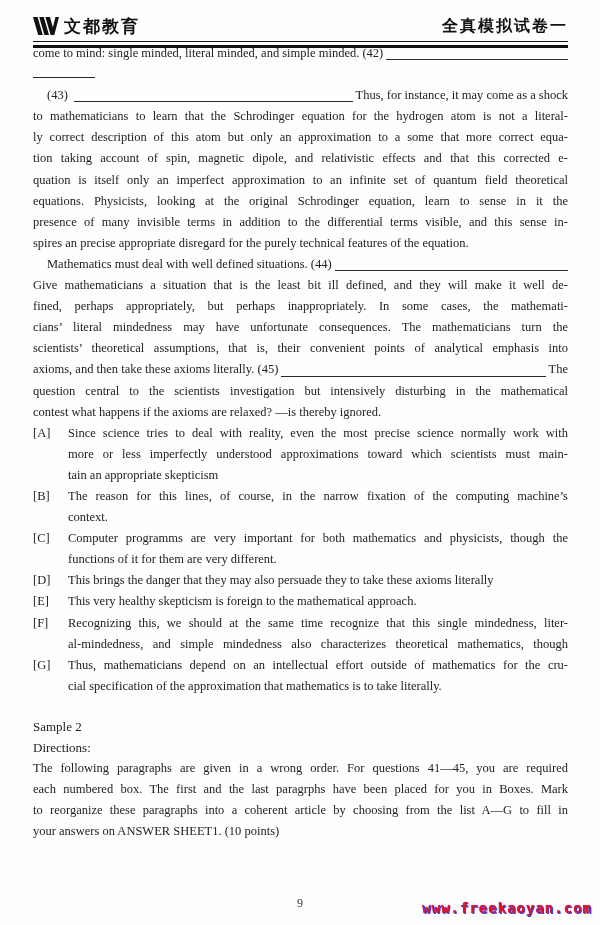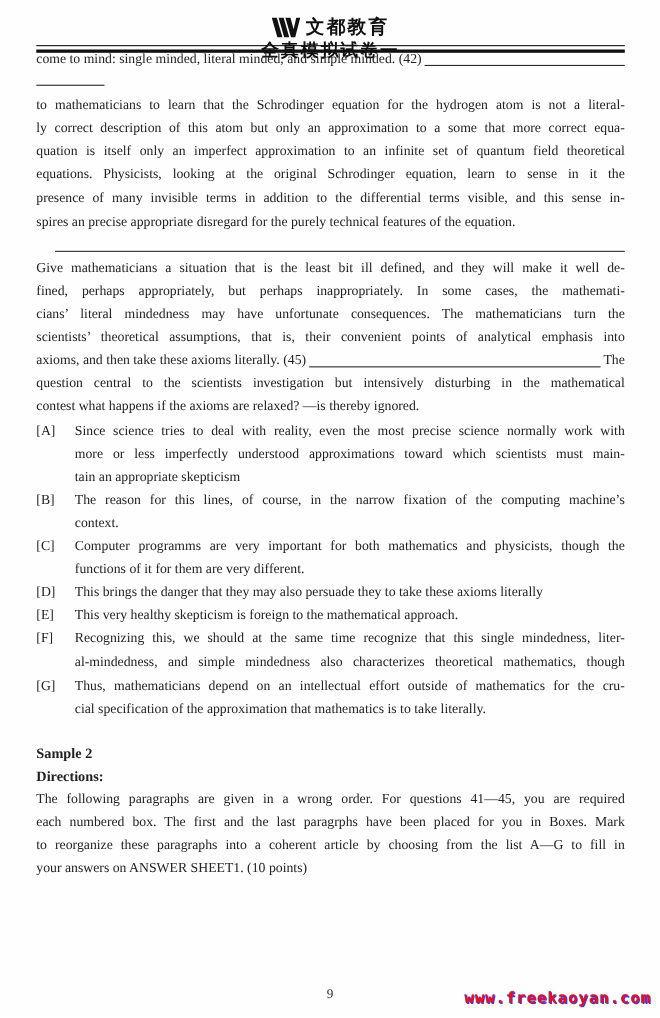--- a/index.html
+++ b/index.html
@@ -6,21 +6,20 @@
   .page {
     position:relative; width:600px; height:925px; background:#fefefe;
     font-family:"Liberation Serif","DejaVu Serif",serif; color:#1e1e1e;
     overflow:hidden;
   }
   
   .header {
     position:absolute; left:33px; right:32px; top:13px; height:26px;
     display:flex; justify-content:space-between; align-items:center;
     font-family:"Liberation Sans","DejaVu Sans",sans-serif;
-    flex-direction:column;
   }
   .brand { display:flex; align-items:center; gap:5px; font-weight:bold; font-size:17px; letter-spacing:2px; color:#111; }
   .brand svg { display:block; }
   .exam-title { font-size:16px; font-weight:bold; letter-spacing:2px; color:#111; }
   .rule-thin  { position:absolute; left:33px; right:32px; top:41px; border-top:1.5px solid #111; }
   .rule-thick { position:absolute; left:33px; right:32px; top:44.5px; height:3.5px; background:#111; }
   
   .content { position:absolute; left:33px; right:32px; top:43px; }
   .ln {
     font-size:12.5px; line-height:21.1px; min-height:21.1px;
@@ -34,21 +33,21 @@
   .ln.bl { display:flex; text-align:left; }
   .bl .txt  { flex:0 0 auto; white-space:pre; }
   .bl .ul   { flex:1 1 30px; position:relative; }
   .bl .ul::after { content:""; position:absolute; left:3px; right:0; bottom:4px; border-bottom:1px solid #2a2a2a; }
   .bl .post { flex:0 0 auto; margin-left:3px; white-space:pre; }
   .ul.solo { display:inline-block; height:1em; border-bottom:1px solid #2a2a2a; vertical-align:baseline; }
   
   .ln.opt { padding-left:35px; position:relative; }
   .opt .lbl { position:absolute; left:0; top:0; }
   
-  .ln.hd { font-weight:bold; font-size:13px; text-align-last:left; }
+  .ln.hd { font-weight:normal; font-size:13px; text-align-last:left; }
   
   .page-num { position:absolute; top:896px; left:0; width:100%; text-align:center; font-size:12px; color:#333; }
   .watermark {
     position:absolute; top:900px; right:8px;
     font-family:"DejaVu Sans Mono","Liberation Mono",monospace;
     font-weight:bold; font-size:14px; letter-spacing:1px;
     color:#e8101c; text-shadow:1px 1px 0 #3b3bf0, 0 0 1px #3b3bf0;
   }
 </style>
 </head>
@@ -71,27 +70,34 @@
   </div>
   <div class="rule-thin"></div>
   <div class="rule-thick"></div>
 
   <div class="content" id="content">
       <div class="ln bl">
         <span class="txt">come to mind: single minded, literal minded, and simple minded. (42)</span>
         <span class="ul"></span>
       </div>
       <div class="ln left"><span class="ul solo" style="width: 62px;"></span></div>
+      <div class="ln bl ind">
+        <span class="txt">(43) </span>
+        <span class="ul"></span>
+        <span class="post">Thus, for instance, it may come as a shock</span>
+      </div>
       <div class="ln just">to mathematicians to learn that the Schrodinger equation for the hydrogen atom is not a literal-</div>
       <div class="ln just">ly correct description of this atom but only an approximation to a some that more correct equa-</div>
+      <div class="ln just">tion taking account of spin, magnetic dipole, and relativistic effects and that this corrected e-</div>
       <div class="ln just">quation is itself only an imperfect approximation to an infinite set of quantum field theoretical</div>
       <div class="ln just">equations. Physicists, looking at the original Schrodinger equation, learn to sense in it the</div>
       <div class="ln just">presence of many invisible terms in addition to the differential terms visible, and this sense in-</div>
       <div class="ln left">spires an precise appropriate disregard for the purely technical features of the equation.</div>
       <div class="ln bl ind">
+        <span class="txt">Mathematics must deal with well defined situations. (44)</span>
         <span class="ul"></span>
       </div>
       <div class="ln just">Give mathematicians a situation that is the least bit ill defined, and they will make it well de-</div>
       <div class="ln just">fined, perhaps appropriately, but perhaps inappropriately. In some cases, the mathemati-</div>
       <div class="ln just">cians’ literal mindedness may have unfortunate consequences. The mathematicians turn the</div>
       <div class="ln just">scientists’ theoretical assumptions, that is, their convenient points of analytical emphasis into</div>
       <div class="ln bl">
         <span class="txt">axioms, and then take these axioms literally. (45)</span>
         <span class="ul"></span>
         <span class="post">The</span>

